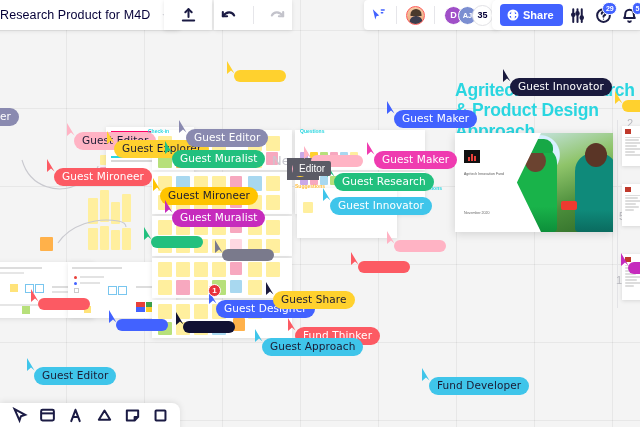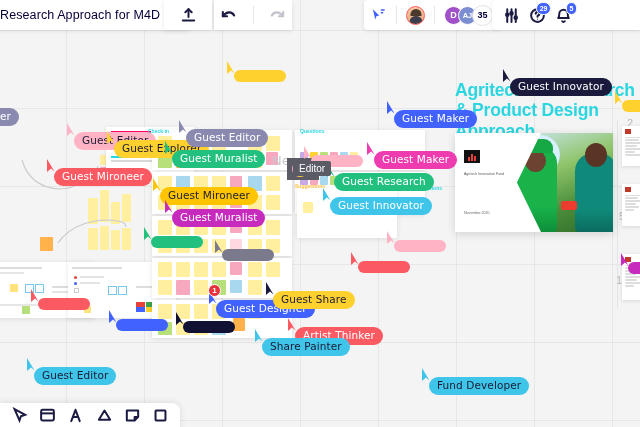--- a/index.html
+++ b/index.html
@@ -542,27 +542,27 @@
         <div class="cur" style="left: 265px; top: 281px;">
           <svg class="arrow" viewBox="0 0 14 15">
             <path d="M1 1 L1 14 L5 10.5 L8.5 13.5 Z" fill="#1a1a3d"></path>
           </svg>
           <div class="lbl" style="background: rgb(255, 209, 46); color: rgb(27, 27, 51);">Guest Share</div>
         </div>
         <div class="cur" style="left: 287px; top: 317px;">
           <svg class="arrow" viewBox="0 0 14 15">
             <path d="M1 1 L1 14 L5 10.5 L8.5 13.5 Z" fill="#fc5a63"></path>
           </svg>
-          <div class="lbl" style="background: rgb(252, 90, 99); color: rgb(255, 255, 255);">Artist Thinker</div>
+          <div class="lbl" style="background: rgb(252, 90, 99); color: rgb(255, 255, 255);">Fund Thinker</div>
         </div>
         <div class="cur" style="left: 254px; top: 328px;">
           <svg class="arrow" viewBox="0 0 14 15">
             <path d="M1 1 L1 14 L5 10.5 L8.5 13.5 Z" fill="#3fc5ea"></path>
           </svg>
-          <div class="lbl" style="background: rgb(63, 197, 234); color: rgb(27, 27, 51);">Share Painter</div>
+          <div class="lbl" style="background: rgb(63, 197, 234); color: rgb(27, 27, 51);">Guest Approach</div>
         </div>
         <div class="cur" style="left: 26px; top: 357px;">
           <svg class="arrow" viewBox="0 0 14 15">
             <path d="M1 1 L1 14 L5 10.5 L8.5 13.5 Z" fill="#3fc5ea"></path>
           </svg>
           <div class="lbl" style="background: rgb(63, 197, 234); color: rgb(27, 27, 51);">Guest Editor</div>
         </div>
         <div class="cur" style="left: 421px; top: 367px;">
           <svg class="arrow" viewBox="0 0 14 15">
             <path d="M1 1 L1 14 L5 10.5 L8.5 13.5 Z" fill="#3fc5ea"></path>
@@ -635,21 +635,21 @@
           </svg>
           <div class="lbl blank" style="background: rgb(198, 43, 189); color: rgb(255, 255, 255);"></div>
         </div>
       </div>
 
     <div class="tooltip-guest" style="left:293px;top:161px;">Editor</div>
   </div>
 
   <div id="topbar">
     <div class="bar-group" id="grp-title">
-      <span class="board-title">Research Approach for M4D</span>
+      <span class="board-title">Research Product for M4D</span>
       <span class="star">☆</span>
     </div>
 
     <div class="bar-group" id="grp-upload">
       <svg class="ic" viewBox="0 0 24 24" fill="none" stroke="#1b1b44" stroke-width="2" stroke-linecap="round" stroke-linejoin="round">
         <path d="M12 3v11"></path>
           <path d="M7.5 7.5 12 3l4.5 4.5"></path>
           <path d="M4 19h16"></path>
       </svg>
     </div>
@@ -677,20 +677,27 @@
       <span class="vdiv" style="margin:0 5px"></span>
       <div class="pill-group">
         <div class="ava a1">D</div>
         <div class="ava a2">AJ</div>
         <div class="ava count">35</div>
       </div>
     </div>
 
     <div id="grp-rightwhite"></div>
     <div class="bar-group" id="grp-share" style="box-shadow:none;background:transparent;">
+      <div class="share-btn">
+        <svg class="ic" style="width:12px;height:12px" viewBox="0 0 24 24" fill="none" stroke="#fff" stroke-width="2">
+          <circle cx="12" cy="12" r="9"></circle>
+            <path d="M3 12h18M12 3c3 4 3 14 0 18M12 3c-3 4-3 14 0 18"></path>
+        </svg>
+        <span>Share</span>
+      </div>
       <div class="icon-btn">
         <svg class="ic" viewBox="0 0 24 24" fill="none" stroke="#1b1b44" stroke-width="2" stroke-linecap="round">
           <path d="M6 3v6M6 13v8M12 3v4M12 11v10M18 3v10M18 17v4"></path>
           <circle cx="6" cy="11" r="1.8" fill="#1b1b44"></circle>
             <circle cx="12" cy="9" r="1.8" fill="#1b1b44"></circle>
             <circle cx="18" cy="15" r="1.8" fill="#1b1b44"></circle>
         </svg>
       </div>
       <div class="icon-btn">
         <svg class="ic" viewBox="0 0 24 24" fill="none" stroke="#1b1b44" stroke-width="2">

